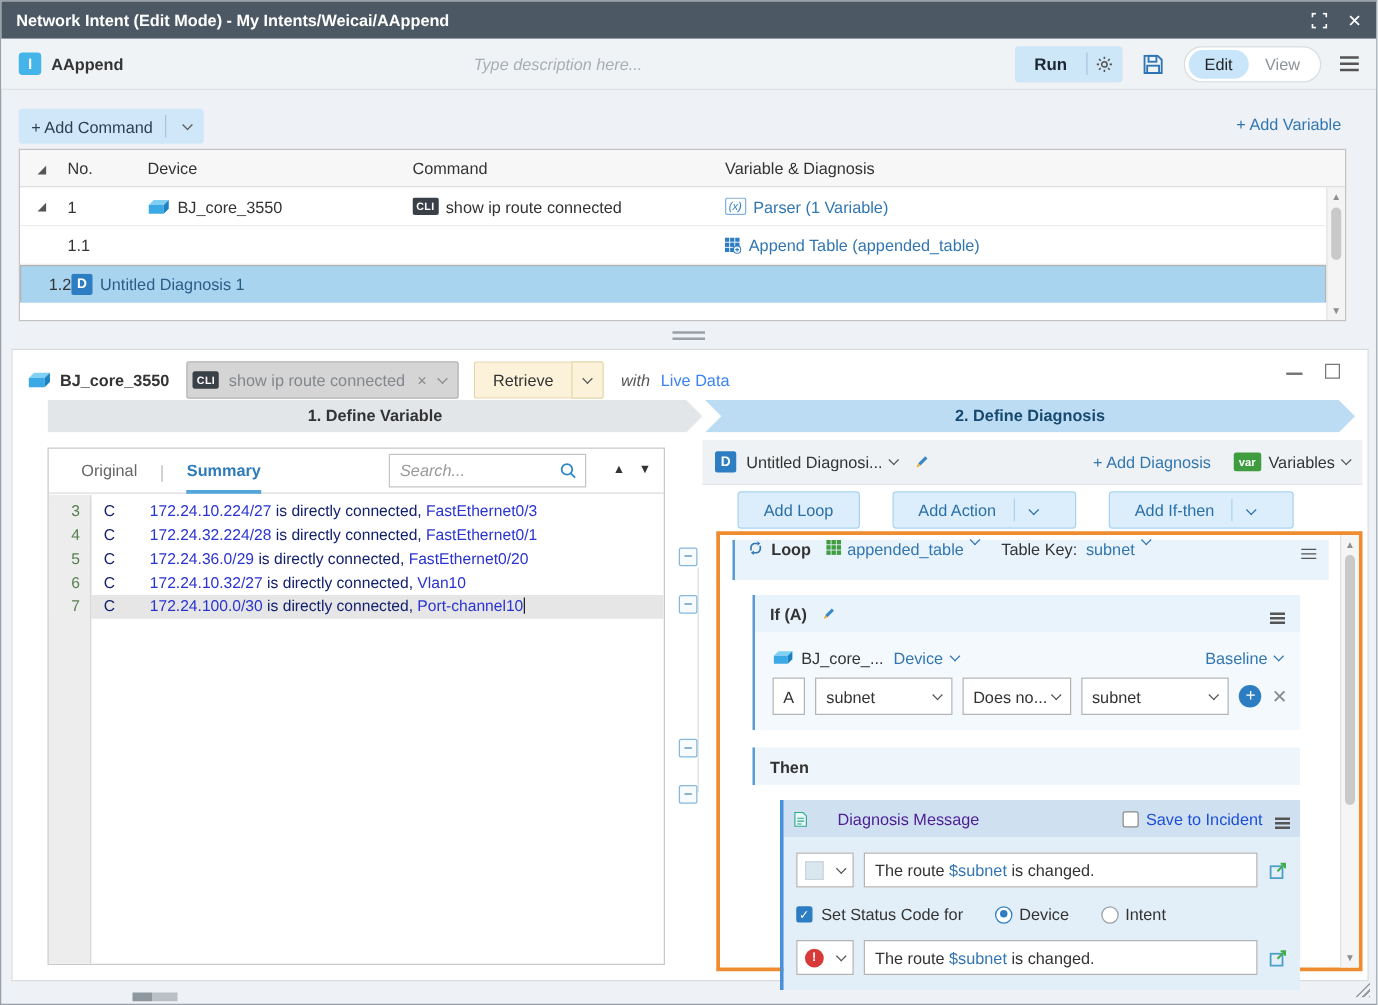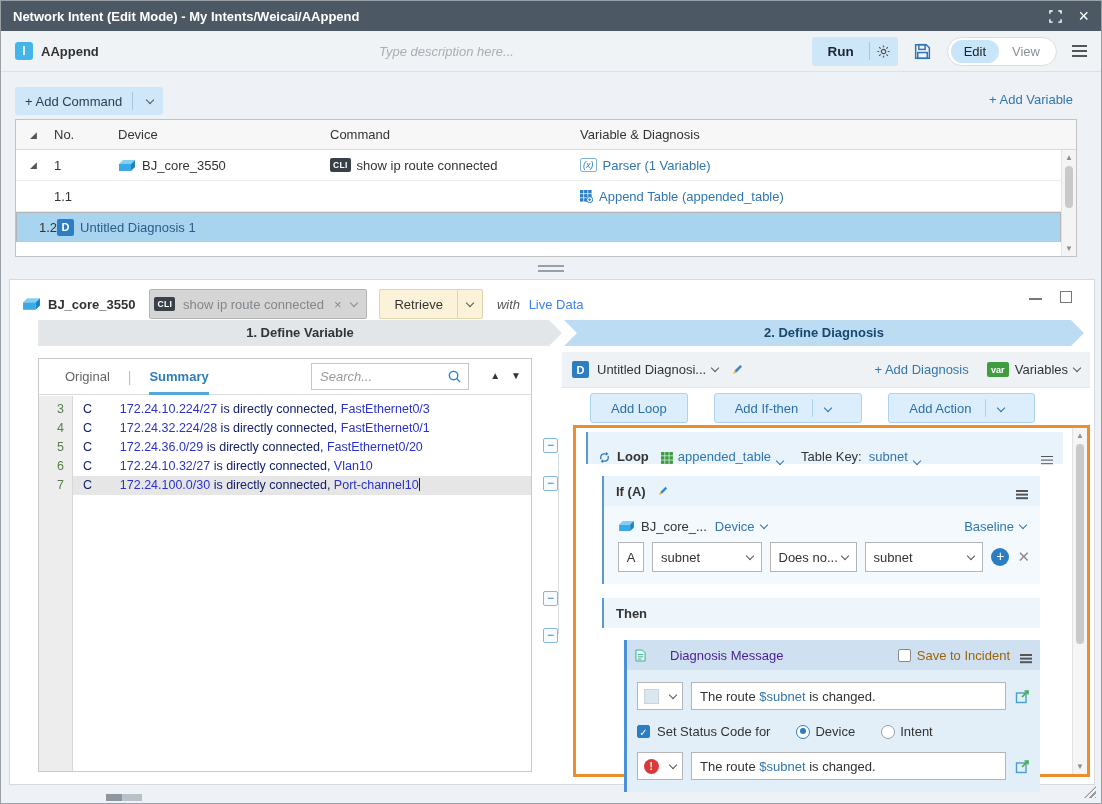--- a/index.html
+++ b/index.html
@@ -95,21 +95,21 @@
   .varlbl{color:#333;margin-left:6px;}
   .btnrow{position:absolute;left:552px;top:108px;width:528px;height:40px;display:flex;align-items:center;gap:26px;padding-left:28px;}
   .bbtn{height:30px;background:#dceefb;border:1px solid #a9d3f0;border-radius:3px;color:#2a6fa8;font-size:13px;display:flex;align-items:center;padding:0 20px;cursor:pointer;}
   .bbtn .vdiv{background:#a9d3f0;margin:0 0 0 14px;}
   .bbtn .chevpart2{padding:0 10px 0 12px;color:#2a6fa8;}
   .chv{display:inline-block;width:6px;height:6px;border-right:1.6px solid currentColor;border-bottom:1.6px solid currentColor;transform:rotate(45deg);margin:-3px 0 0 6px;vertical-align:middle;}
   .minusbox{position:absolute;width:15px;height:15px;background:#f7fbfe;border:1px solid #86b7dd;color:#3276b1;font-size:12px;line-height:12px;text-align:center;cursor:pointer;border-radius:2px;}
   .guideline{position:absolute;left:548px;width:1px;background:#d9dde2;}
   .orange{position:absolute;left:563px;top:145px;width:517px;height:352px;border:3px solid #ef8c2f;background:#fff;}
   .ocontent{position:absolute;left:10px;top:4px;right:24px;bottom:4px;font-size:13px;}
-  .looprow{height:32px;background:#e9f3fb;border-left:2px solid #5b9bd5;display:flex;align-items:flex-end;padding:0 10px;}
+  .looprow{height:32px;background:#e9f3fb;border-left:2px solid #5b9bd5;display:flex;align-items:flex-start;padding:0 10px;}
   .blk-lbl{font-weight:bold;color:#333;}
   .ifblock{margin:12px 0 0 16px;width:438px;border-left:2px solid #5b9bd5;}
   .ifhdr{height:30px;background:#e9f3fb;display:flex;align-items:center;padding:0 12px;}
   .ifbody{background:#f3f9fd;padding:8px 10px 12px 14px;}
   .devrow{display:flex;align-items:center;height:24px;}
   .inputsrow{display:flex;align-items:center;margin-top:4px;gap:8px;}
   .abox{width:26px;height:30px;background:#fff;border:1px solid #b5b5b5;display:flex;align-items:center;justify-content:center;color:#333;flex:none;}
   .sel{height:30px;background:#fff;border:1px solid #b5b5b5;display:flex;align-items:center;padding:0 8px;color:#333;}
   .sel .chv{margin-left:auto;color:#555;}
   .pluscirc{width:18px;height:18px;border-radius:50%;background:#2d7dc3;color:#fff;font-size:14px;line-height:17px;text-align:center;flex:none;cursor:pointer;}
@@ -370,26 +370,26 @@
       <span class="spacer"></span>
       <span class="adddiag">+ Add Diagnosis</span>
       <span class="varbadge">var</span>
       <span class="varlbl">Variables</span>
       <span class="chv" style="color:#555"></span>
     </div>
 
     <div class="btnrow">
       <span class="bbtn">Add Loop</span>
       <span class="bbtn">
-        <span>Add If-then</span>
+        <span>Add Action</span>
         <span class="vdiv"></span>
           <span class="chevpart2"><span class="chv" style="margin-left:0;"></span></span>
       </span>
       <span class="bbtn">
-        <span>Add Action</span>
+        <span>Add If-then</span>
         <span class="vdiv"></span>
           <span class="chevpart2"><span class="chv" style="margin-left:0;"></span></span>
       </span>
     </div>
 
     <div class="guideline" style="top:174px;height:180px;"></div>
     <span class="minusbox" style="left:533px;top:158px;">−</span>
     <span class="minusbox" style="left:533px;top:196px;">−</span>
     <span class="minusbox" style="left:533px;top:311px;">−</span>
     <span class="minusbox" style="left:533px;top:348px;">−</span>
@@ -493,21 +493,21 @@
           <div class="msghdr">
             <span style="display:flex;">
               <svg viewBox="0 0 12 14" width="11" height="13">
                   <path d="M1 1h7l3 3v9H1z" fill="#e8f8f4" stroke="#2fa890"></path>
                   <path d="M3 6h6M3 8.5h6M3 11h4" stroke="#2fa890" stroke-width="1"></path>
                 </svg>
             </span>
             <span style="color:#4c1d95;margin-left:24px;">Diagnosis Message</span>
             <span class="spacer"></span>
             <span class="cb"></span>
-            <span style="color:#a16207;margin-left:6px;">Save to Incident</span>
+            <span style="color:#1d4ed8;margin-left:6px;">Save to Incident</span>
             <span style="display:flex;align-items:center;height:8px;margin:7px 0 0 10px;">
                 <span class="mlines sm"></span>
               </span>
           </div>
           <div class="msgbody">
             <div class="mrow">
               <span class="dd">
                 <span class="swatch"></span>
                 <span class="chv" style="color:#555;margin-left:0;"></span>
               </span>

